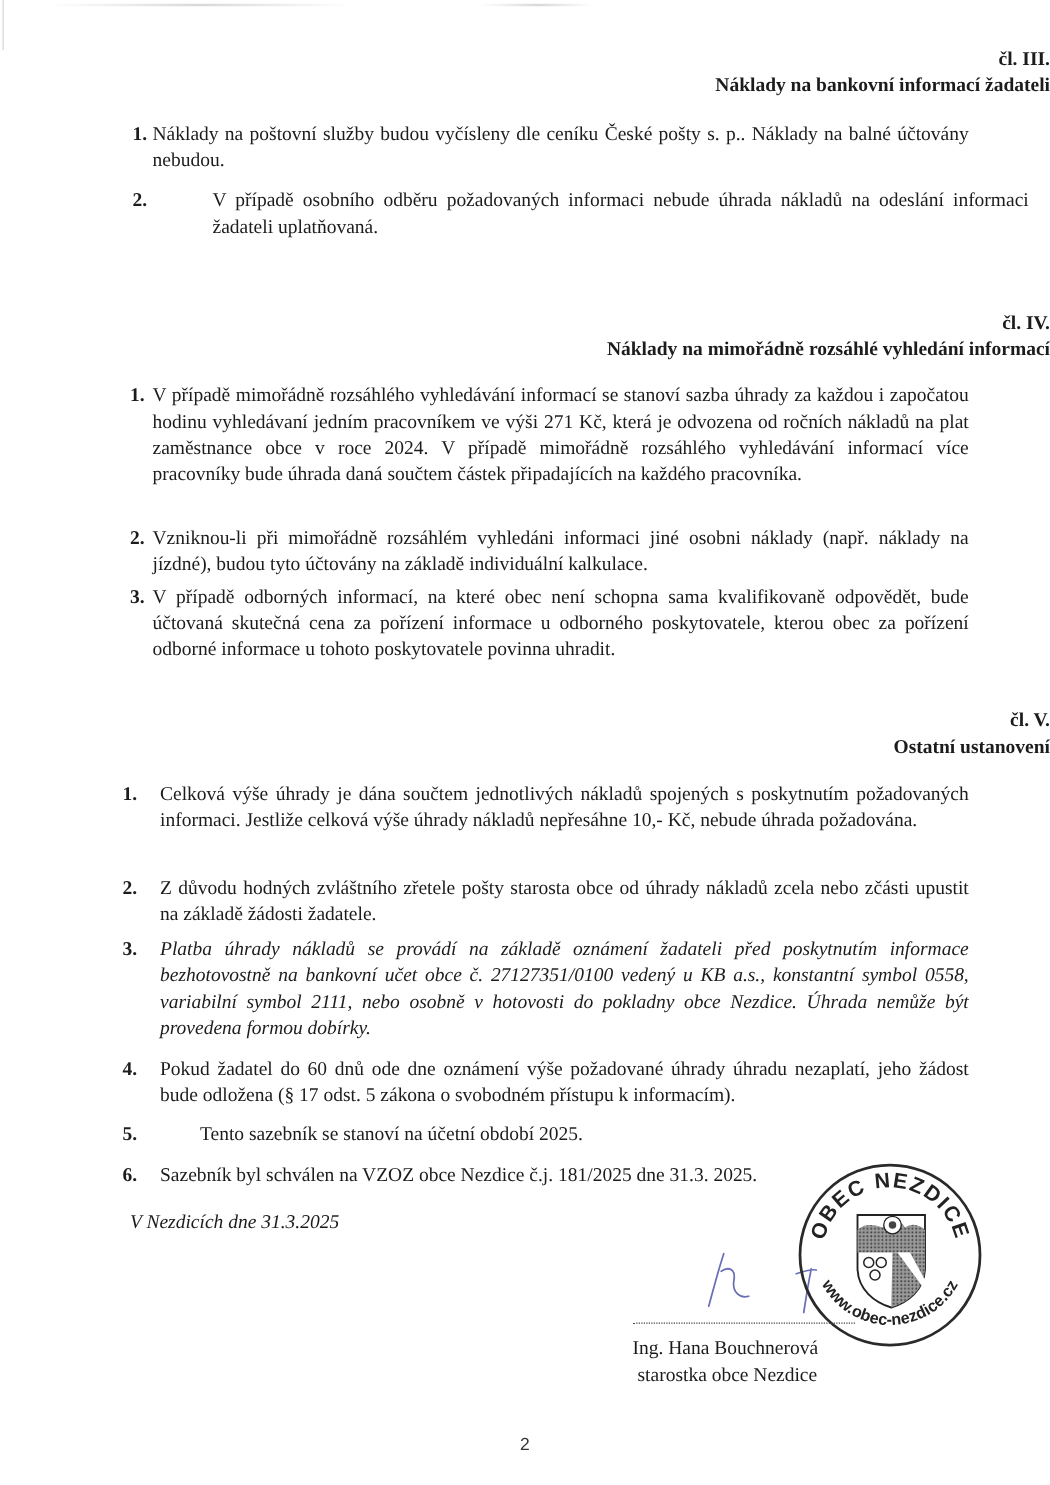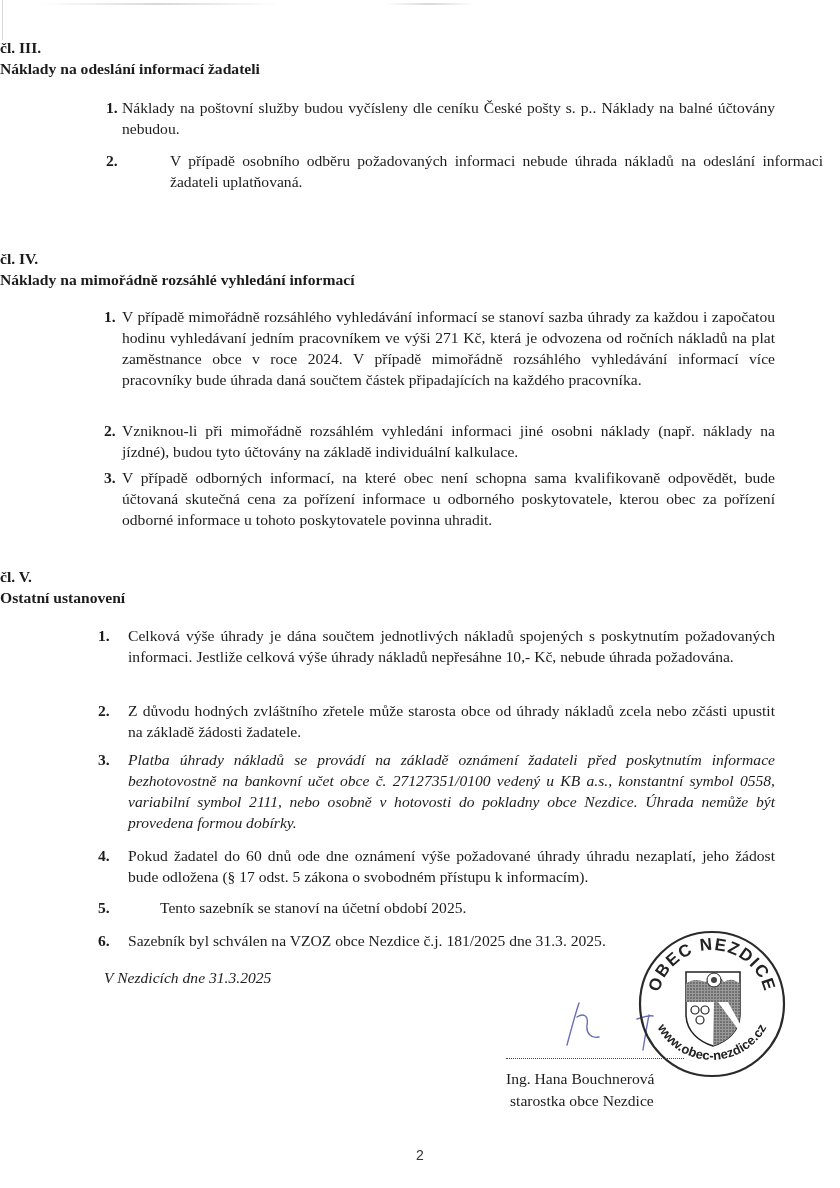--- a/index.html
+++ b/index.html
@@ -4,41 +4,41 @@
 <style>
   html, body { margin: 0; padding: 0; }
   body {
     width: 840px; height: 1188px; background: #ffffff; position: relative; overflow: hidden;
     font-family: "Liberation Serif", "DejaVu Serif", serif; color: #1c1c1c;
   }
   .edge-top { position: absolute; left: 40px; top: 3px; width: 240px; height: 2px; background: linear-gradient(to right, rgba(200,200,205,0), rgba(200,200,205,0.7), rgba(200,200,205,0)); }
   .edge-top2 { position: absolute; left: 385px; top: 3px; width: 90px; height: 2px; background: linear-gradient(to right, rgba(200,200,205,0), rgba(200,200,205,0.7), rgba(200,200,205,0)); }
   .edge-left { position: absolute; left: 2px; top: 0; width: 1px; height: 40px; background: #d8d8dc; }
 
-  .heading { position: absolute; left: 0; width: 840px; text-align: left; font-weight: bold; font-size: 15.6px; line-height: 20px; }
+  .heading { position: absolute; left: 0; width: 840px; text-align: right; font-weight: bold; font-size: 15.6px; line-height: 20px; }
   .item { position: absolute; font-size: 15.6px; line-height: 21px; text-align: justify; }
   .num { position: absolute; font-weight: bold; font-size: 15.6px; line-height: 21px; }
   .text { text-align: justify; text-align-last: left; }
 
   .plain { position: absolute; font-size: 15.6px; line-height: 21px; }
 
   .sig-dots { position: absolute; left: 506px; top: 1058px; width: 178px; border-top: 1.5px dotted #444; }
   .stamp { position: absolute; left: 636px; top: 928px; width: 152px; height: 152px; }
   .signature { position: absolute; left: 555px; top: 995px; width: 100px; height: 60px; }
   .page-num { position: absolute; left: 0; width: 840px; text-align: center; top: 1147px; font-family: "Liberation Sans", "DejaVu Sans", sans-serif; font-size: 14px; color: #333; }
 </style>
 </head>
 <body>
 
 <div class="edge-top"></div>
 <div class="edge-top2"></div>
 <div class="edge-left"></div>
 
 <div class="heading" style="top:38px;">čl. III.</div>
-<div class="heading" style="top:59px;">Náklady na odeslání informací žadateli</div>
+<div class="heading" style="top:59px;">Náklady na bankovní informací žadateli</div>
 
 <div>
   <div class="num" style="left:106px; top:97px;">1.</div>
   <div class="item text" style="left:122px; top:97px; width:653px;">Náklady na poštovní služby budou vyčísleny dle ceníku České pošty s. p.. Náklady na balné účtovány nebudou.</div>
 </div>
 <div>
   <div class="num" style="left:106px; top:150px;">2.</div>
   <div class="item text" style="left:122px; top:150px; width:653px;margin-left:48px;">V případě osobního odběru požadovaných informaci nebude úhrada nákladů na odeslání informaci žadateli uplatňovaná.</div>
 </div>
 
@@ -60,21 +60,21 @@
 
 <div class="heading" style="top:567px;">čl. V.</div>
 <div class="heading" style="top:588px;">Ostatní ustanovení</div>
 
 <div>
   <div class="num" style="left:98px; top:625px;">1.</div>
   <div class="item text" style="left:128px; top:625px; width:647px;">Celková výše úhrady je dána součtem jednotlivých nákladů spojených s poskytnutím požadovaných informaci. Jestliže celková výše úhrady nákladů nepřesáhne 10,- Kč, nebude úhrada požadována.</div>
 </div>
 <div>
   <div class="num" style="left:98px; top:700px;">2.</div>
-  <div class="item text" style="left:128px; top:700px; width:647px;">Z důvodu hodných zvláštního zřetele může starosta obce od úhrady nákladů zcela nebo zčásti upustit na základě žádosti žadatele.</div>
+  <div class="item text" style="left:128px; top:700px; width:647px;">Z důvodu hodných zvláštního zřetele pošty starosta obce od úhrady nákladů zcela nebo zčásti upustit na základě žádosti žadatele.</div>
 </div>
 <div>
   <div class="num" style="left:98px; top:749px;">3.</div>
   <div class="item text" style="left:128px; top:749px; width:647px;font-style:italic;">Platba úhrady nákladů se provádí na základě oznámení žadateli před poskytnutím informace bezhotovostně na bankovní učet obce č. 27127351/0100 vedený u KB a.s., konstantní symbol 0558, variabilní symbol 2111, nebo osobně v hotovosti do pokladny obce Nezdice. Úhrada nemůže být provedena formou dobírky.</div>
 </div>
 <div>
   <div class="num" style="left:98px; top:845px;">4.</div>
   <div class="item text" style="left:128px; top:845px; width:647px;">Pokud žadatel do 60 dnů ode dne oznámení výše požadované úhrady úhradu nezaplatí, jeho žádost bude odložena (§ 17 odst. 5 zákona o svobodném přístupu k informacím).</div>
 </div>
 <div>

